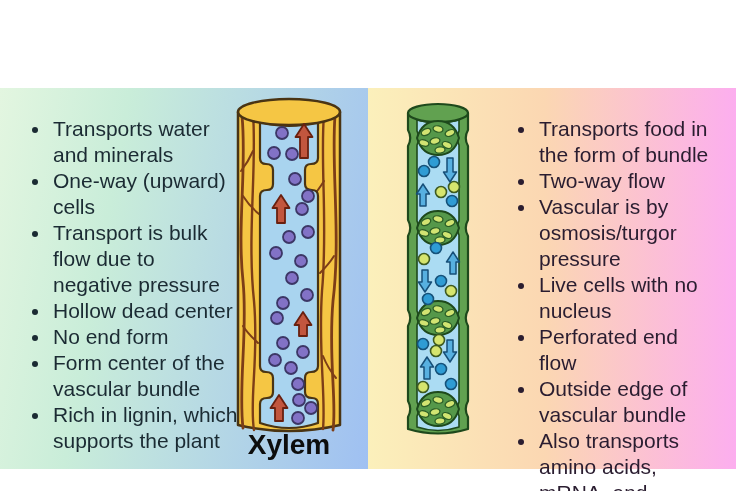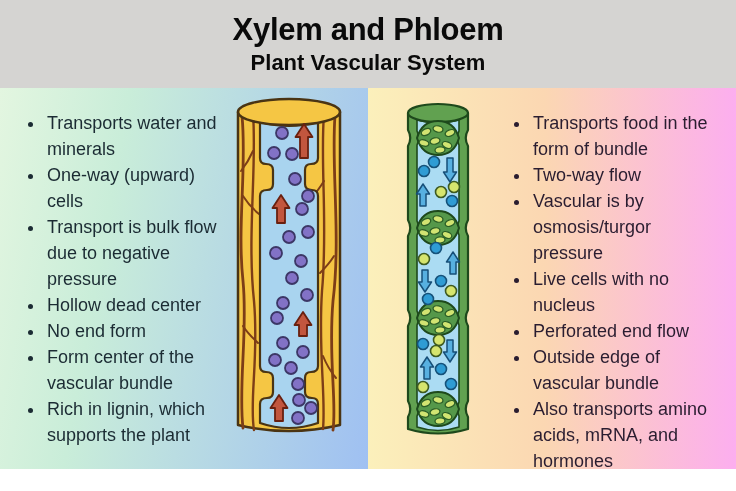--- a/index.html
+++ b/index.html
@@ -18,21 +18,21 @@
   
   .panel-left{
     position:absolute;left:0;top:88px;width:368px;height:381px;
     background:linear-gradient(100deg,#e3f6e0 0%,#c9edd9 30%,#9fc0f2 100%);
   }
   .panel-right{
     position:absolute;left:368px;top:88px;width:368px;height:381px;
     background:linear-gradient(90deg,#fbf0bb 0%,#fbd7b2 48%,#fcaeef 100%);
   }
   
-  ul.points{margin:9px;list-style:disc;font-size:18px;line-height:26px;position:absolute;}
+  ul.points{margin:15px;list-style:disc;font-size:21px;line-height:26px;position:absolute;}
   ul.points li{padding-left:2px;}
   .xylem-points{left:14px;top:101px;width:188px;padding-left:22px;color:#1b2b33;}
   .phloem-points{left:500px;top:101px;width:180px;padding-left:22px;color:#2a1d30;}
   
   .xylem-svg{position:absolute;left:228px;top:96px;}
   .phloem-svg{position:absolute;left:395px;top:100px;}
   .tube-label{
     position:absolute;width:130px;text-align:center;
     font-size:28px;font-weight:800;color:#0d0d0d;
   }
@@ -43,24 +43,20 @@
     position:absolute;left:0;top:469px;width:736px;height:22px;background:#d2d1d4;
     display:flex;align-items:center;justify-content:flex-end;
   }
   .credit{font-size:15px;color:#1c1c1c;padding-right:9px;line-height:22px;}
 </style>
 </head>
 <body>
 
 <div class="page">
 
-  <div class="header">
-    <div class="title">Xylem and Phloem</div>
-    <div class="subtitle">Plant Vascular System</div>
-  </div>
 
   <div class="panel-left"></div>
   <div class="panel-right"></div>
 
   <ul class="points xylem-points">
     <li>Transports water and minerals</li>
     <li>One-way (upward) cells</li>
     <li>Transport is bulk flow due to negative pressure</li>
     <li>Hollow dead center</li>
     <li>No end form</li>
@@ -195,15 +191,16 @@
     <g fill="#57b0e0" stroke="#174f78" stroke-width="1.5" stroke-linejoin="round">
       <path d="M55,82 L61.5,72 L58,72 L58,58 L52,58 L52,72 L48.5,72 Z"></path>
       <path d="M28,84 L34.5,94 L31,94 L31,106 L25,106 L25,94 L21.5,94 Z"></path>
       <path d="M58,152 L64.5,162 L61,162 L61,174 L55,174 L55,162 L51.5,162 Z"></path>
       <path d="M30,192 L36.5,182 L33,182 L33,170 L27,170 L27,182 L23.5,182 Z"></path>
       <path d="M55,262 L61.5,252 L58,252 L58,240 L52,240 L52,252 L48.5,252 Z"></path>
       <path d="M32,257 L38.5,267 L35,267 L35,279 L29,279 L29,267 L25.5,267 Z"></path>
     </g>
   </svg>
 
+  <div class="tube-label xylem-label">Xylem</div>
 
 
 </div>
 
 </body></html>

